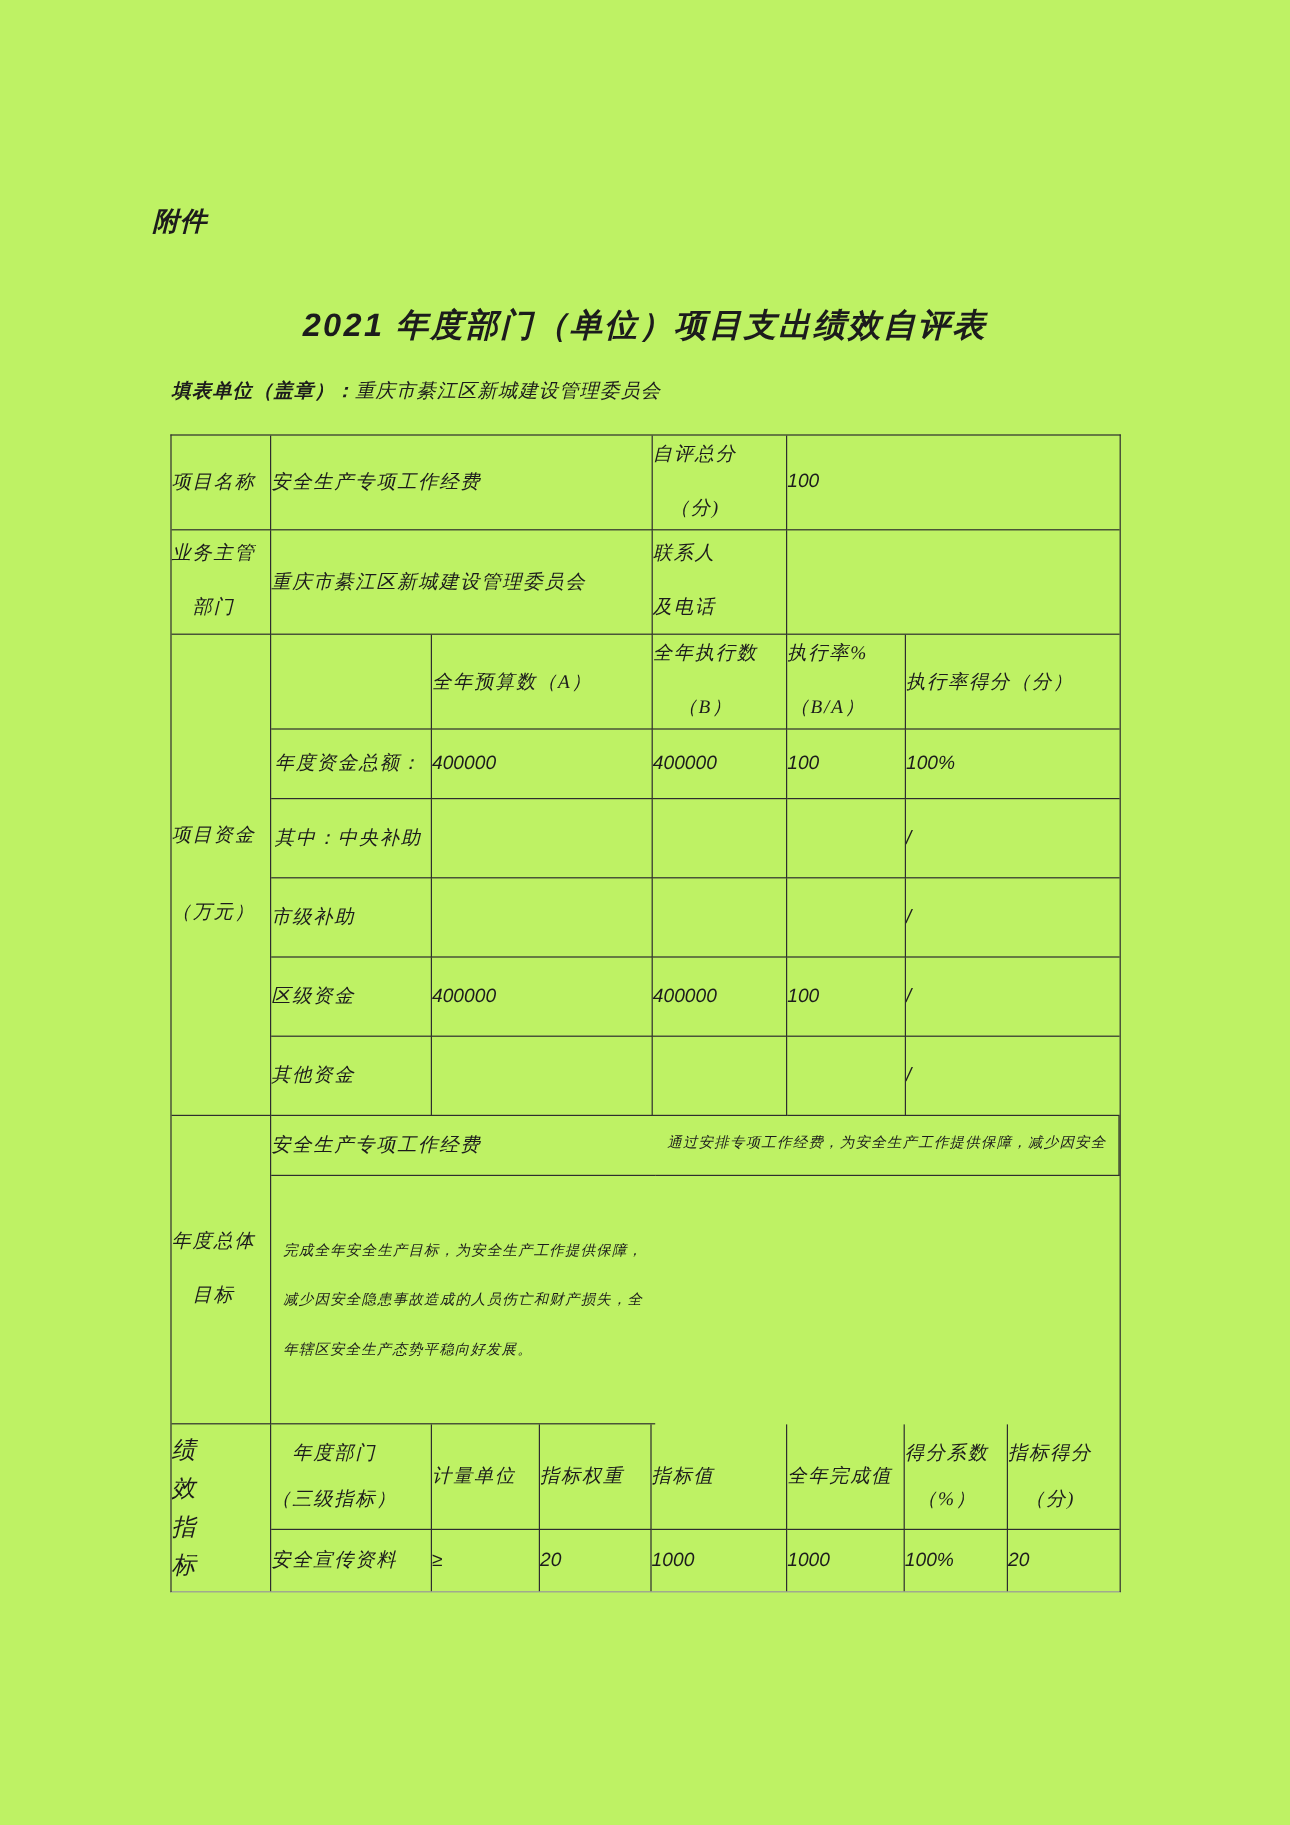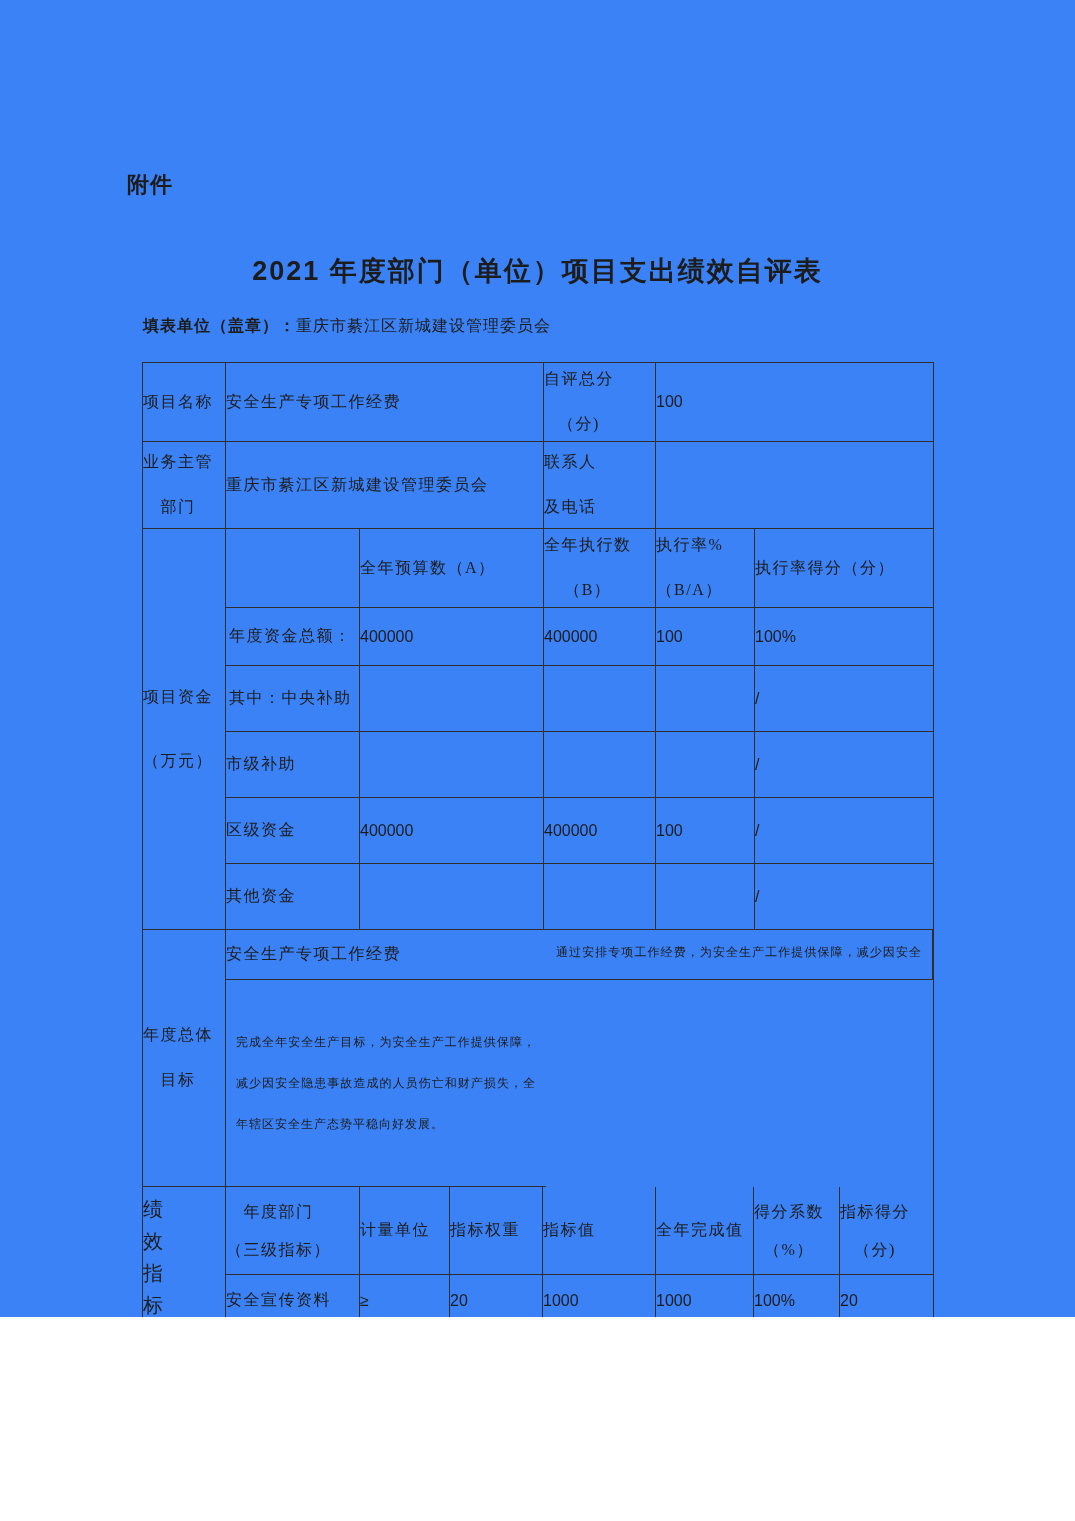--- a/index.html
+++ b/index.html
@@ -2,23 +2,24 @@
 <html><head>
 <meta charset="utf-8">
 <style>
   :root{
     --line:#2e2e2e;
     --cut:#9a9a9a;
     --ink:#1c1c1c;
   }
   html,body{margin:0;padding:0;background:#ffffff;}
   .page{
-    position:relative;width:1075px;height:1317px;background:#3b82f6;
+    position:relative;width:1075px;height:1521px;background:#bef264;
     font-family:"Liberation Serif","DejaVu Serif",serif;color:var(--ink);
     overflow:hidden;
+    font-style:italic;
   }
   .attachment{
     position:absolute;left:127px;top:170px;
     font-family:"Liberation Sans","DejaVu Sans",sans-serif;
     font-size:22px;font-weight:bold;letter-spacing:1px;
   }
   .title{
     position:absolute;left:0;top:253px;width:1075px;text-align:center;
     font-family:"Liberation Sans","DejaVu Sans",sans-serif;
     font-size:27px;font-weight:bold;letter-spacing:2px;margin:0;

